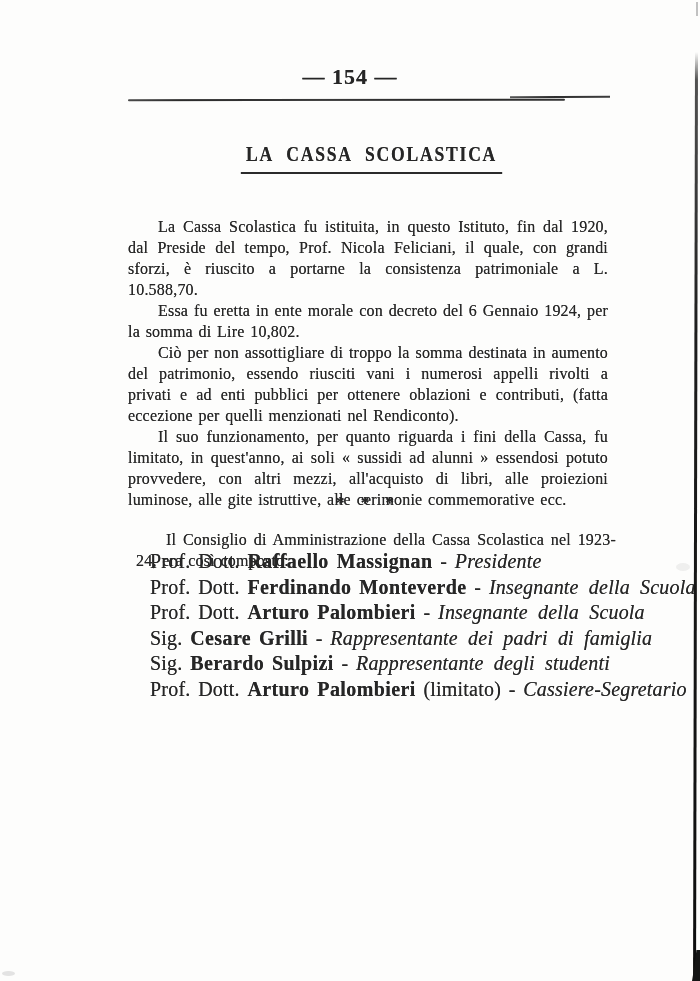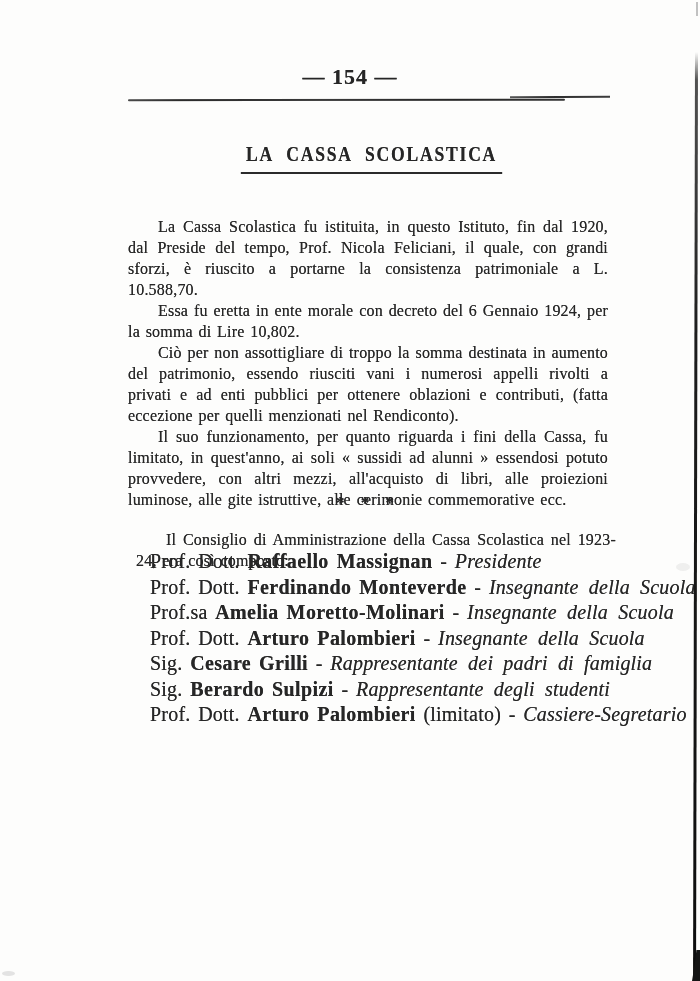--- a/index.html
+++ b/index.html
@@ -141,27 +141,20 @@
       <span class="m-role">Presidente</span>
     </div>
     <div class="member">
       <span class="m-prefix">Prof. Dott.</span>
       <span class="m-name">Ferdinando Monteverde</span>
       <span class="m-extra"></span>
       <span class="m-dash">-</span>
       <span class="m-role">Insegnante della Scuola</span>
     </div>
     <div class="member">
-      <span class="m-prefix">Prof.sa</span>
-      <span class="m-name">Amelia Moretto-Molinari</span>
-      <span class="m-extra"></span>
-      <span class="m-dash">-</span>
-      <span class="m-role">Insegnante della Scuola</span>
-    </div>
-    <div class="member">
       <span class="m-prefix">Prof. Dott.</span>
       <span class="m-name">Arturo Palombieri</span>
       <span class="m-extra"></span>
       <span class="m-dash">-</span>
       <span class="m-role">Insegnante della Scuola</span>
     </div>
     <div class="member">
       <span class="m-prefix">Sig.</span>
       <span class="m-name">Cesare Grilli</span>
       <span class="m-extra"></span>

